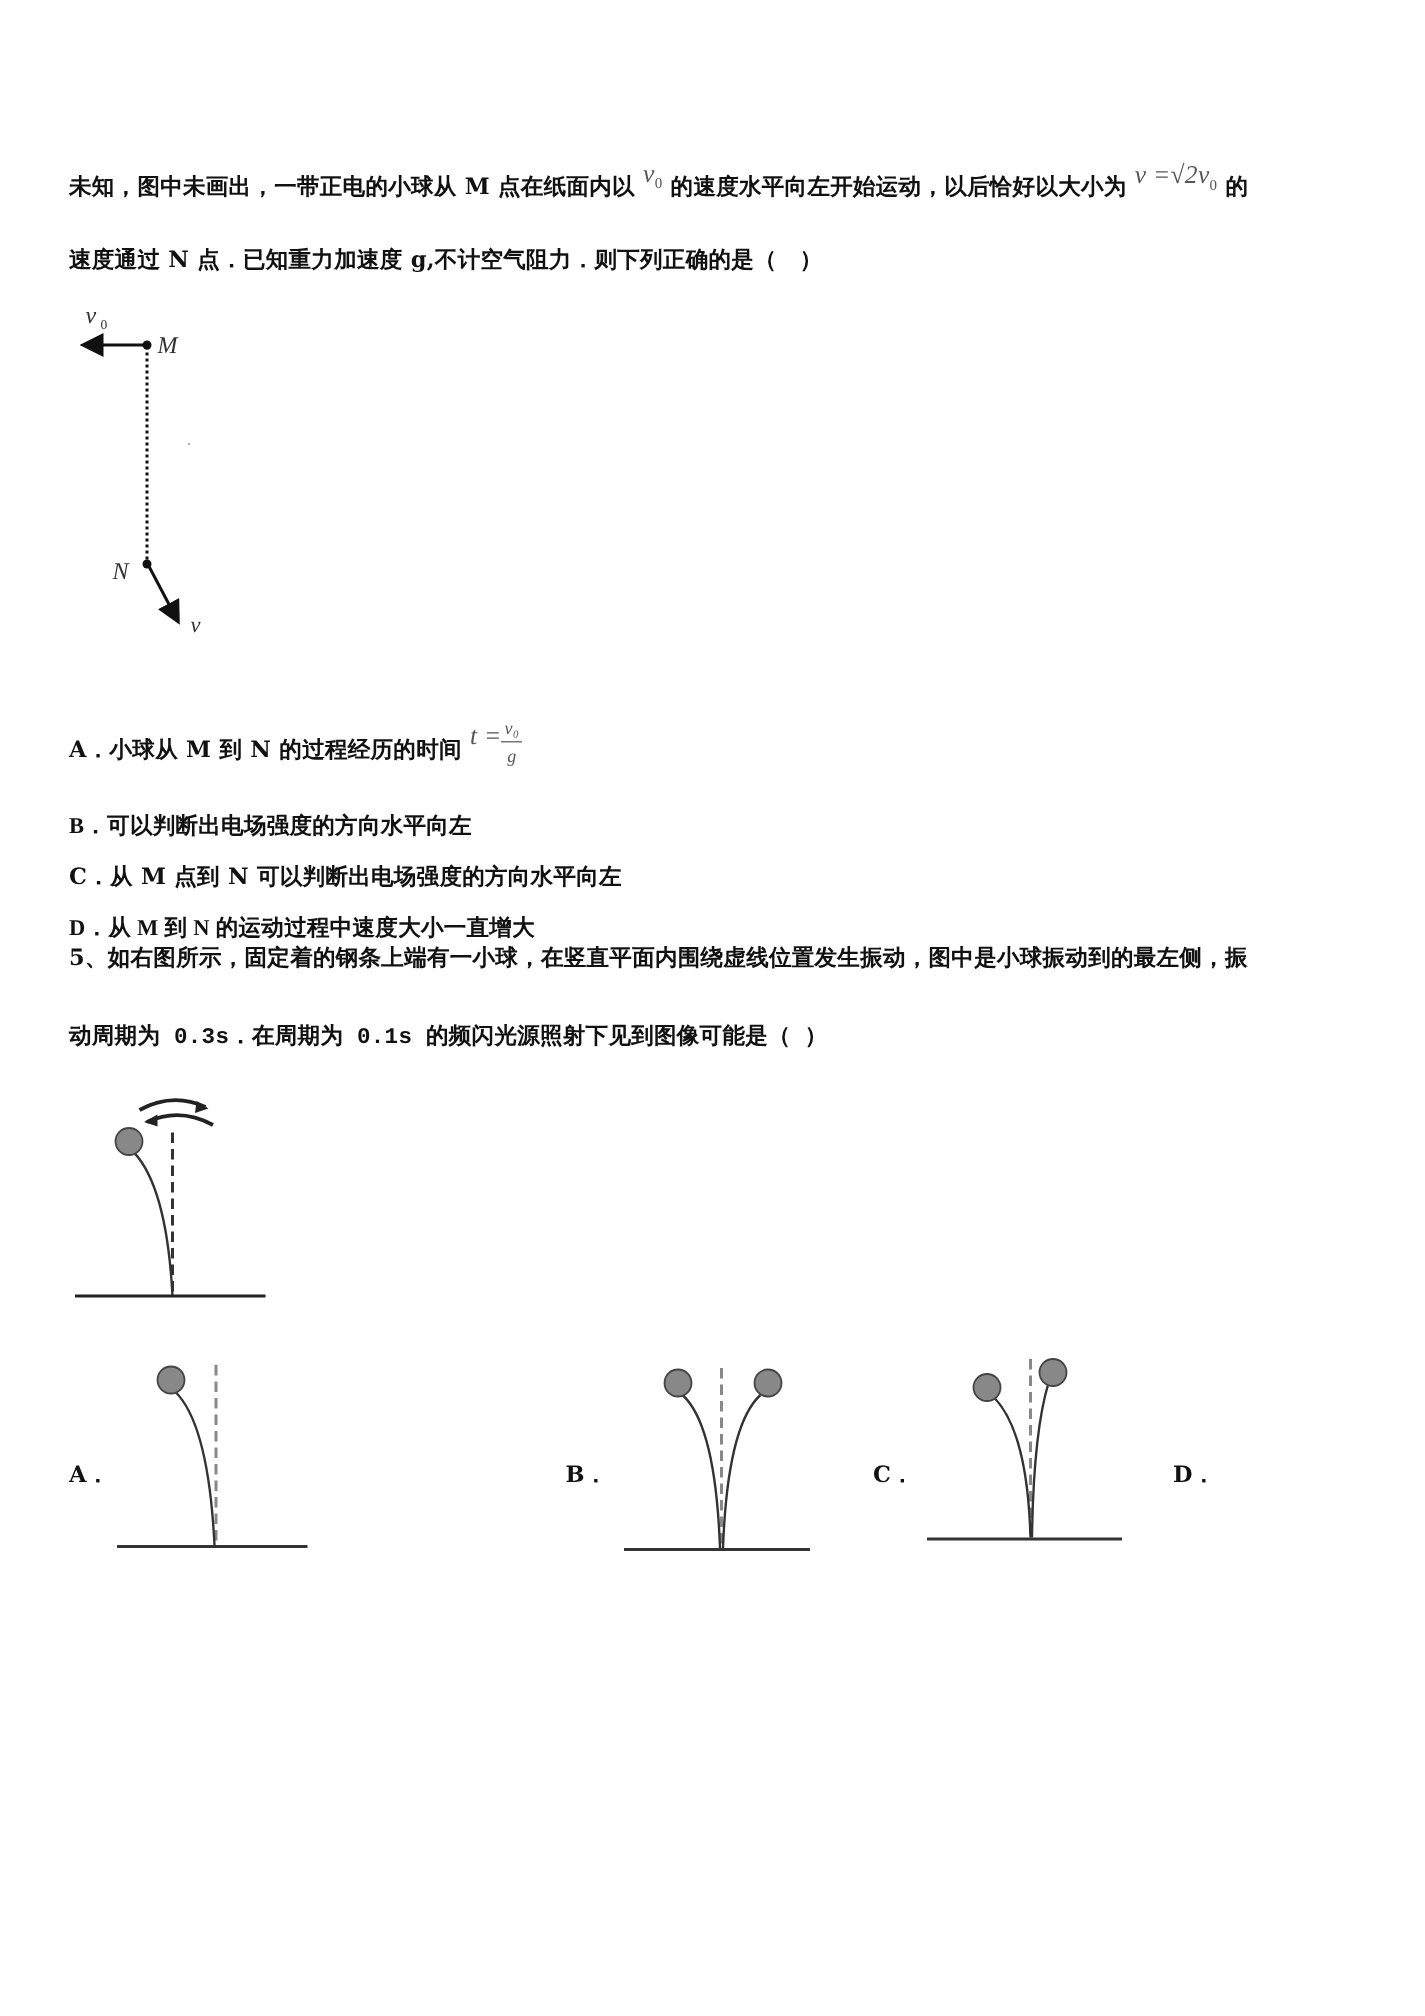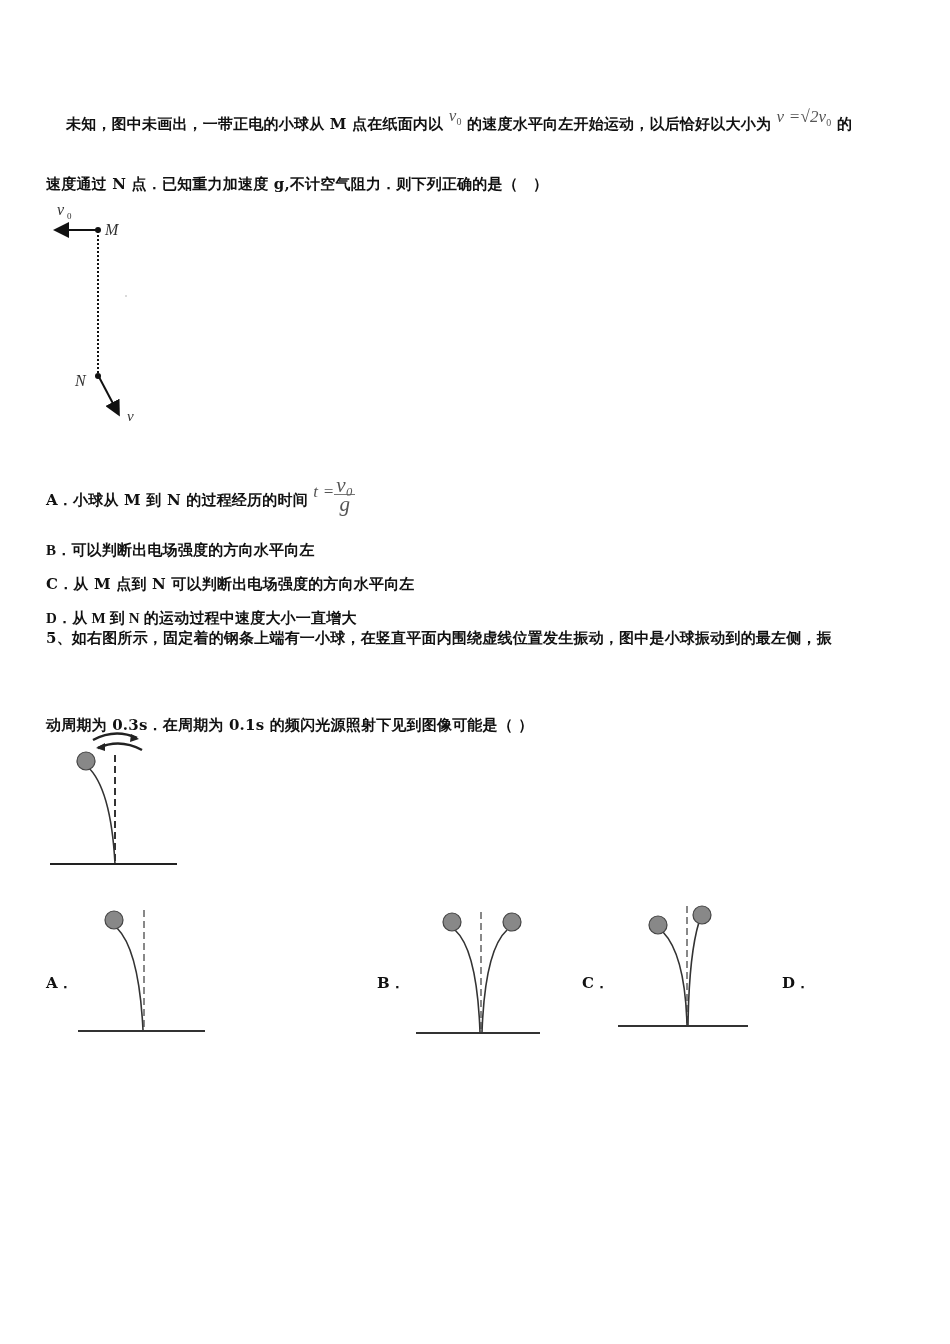--- a/index.html
+++ b/index.html
@@ -7,37 +7,37 @@
     width: 950px; height: 1344px; position: relative; overflow: hidden;
     font-family: "DejaVu Serif", "Liberation Serif", serif;
     color: #111;
   }
   .line {
     position: absolute; left: 46px; font-size: 15px; font-weight: bold;
     white-space: nowrap; letter-spacing: 0.2px;
   }
   .math { font-family: "Liberation Serif", serif; font-style: italic; font-weight: normal; color: #555; font-size: 17px; }
   .math sub { font-size: 10px; font-style: normal; }
-  .frac { display: inline-block; vertical-align: middle; text-align: center; font-family: "Liberation Serif", serif; font-style: italic; font-weight: normal; color:#555; font-size: 21px; line-height: 18px; }
+  .frac { display: inline-block; vertical-align: middle; text-align: center; font-family: "Liberation Serif", serif; font-style: italic; font-weight: normal; color:#555; font-size: 12px; line-height: 18px; }
   .frac .num { border-bottom: 1px solid #777; padding: 0 2px; display:block; }
   .frac .den { display:block; }
   svg { position: absolute; }
   .opt-label { position: absolute; font-size: 15px; font-weight: bold; }
 </style>
 </head>
 <body>
 
-<div class="line" style="top:114px;margin-left:20px;">
+<div class="line" style="top:114px;">
   <span>未知，图中未画出，一带正电的小球从 M 点在纸面内以</span>
   <span class="math" style="position:relative; top:-8px;"><span>v</span><sub>0</sub></span>
   <span>的速度水平向左开始运动，以后恰好以大小为</span>
   <span class="math" style="position:relative; top:-7px;"><span>v =√2v</span><sub>0</sub></span>
   <span>的</span>
 </div>
-<div class="line" style="top:164px;margin-top:11px;">速度通过 N 点．已知重力加速度 g,不计空气阻力．则下列正确的是（　）</div>
+<div class="line" style="top:164px;">速度通过 N 点．已知重力加速度 g,不计空气阻力．则下列正确的是（　）</div>
 
 <svg style="left:45px; top:195px;" width="120" height="235" viewBox="0 0 120 235">
   <defs>
     <marker id="arr" markerWidth="8" markerHeight="8" refX="6" refY="4" orient="auto">
       <path d="M0,0 L8,4 L0,8 z" fill="#111"></path>
     </marker>
   </defs>
   <line x1="53" y1="35" x2="12" y2="35" stroke="#111" stroke-width="2" marker-end="url(#arr)"></line>
   <circle cx="53" cy="35" r="3" fill="#111"></circle>
   <line x1="53" y1="36" x2="53" y2="180" stroke="#111" stroke-width="2" stroke-dasharray="2,2"></line>
@@ -53,21 +53,21 @@
 
 <div class="line" style="top:482px;">
   <span>A．小球从 M 到 N 的过程经历的时间</span>
   <span class="math" style="position:relative; top:-8px;">t =</span><span class="frac" style="position:relative; top:-6px;"><span class="num">v₀</span><span class="den">g</span></span>
 </div>
 <div class="line" style="top:541px;font-family:Liberation Serif, serif;">B．可以判断出电场强度的方向水平向左</div>
 <div class="line" style="top:575px;">C．从 M 点到 N 可以判断出电场强度的方向水平向左</div>
 <div class="line" style="top:609px;font-family:Liberation Serif, serif;">D．从 M 到 N 的运动过程中速度大小一直增大</div>
 
 <div class="line" style="top:629px;">5、如右图所示，固定着的钢条上端有一小球，在竖直平面内围绕虚线位置发生振动，图中是小球振动到的最左侧，振</div>
-<div class="line" style="top:716px;">动周期为 0.3s．在周期为 0.1s 的频闪光源照射下见到图像可能是（ ）</div>
+<div class="line" style="top:681px;font-family:Liberation Mono, monospace;">动周期为 0.3s．在周期为 0.1s 的频闪光源照射下见到图像可能是（ ）</div>
 
 <svg style="left:45px; top:718px;" width="140" height="150" viewBox="0 0 140 150">
   <path d="M48,22 Q70,10 92,20" fill="none" stroke="#222" stroke-width="2.5"></path>
   <path d="M86,16 L94,21 L85,24 z" fill="#222"></path>
   <path d="M97,32 Q75,20 53,30" fill="none" stroke="#222" stroke-width="2.5"></path>
   <path d="M60,25 L51,30 L60,33 z" fill="#222"></path>
   <line x1="70" y1="37" x2="70" y2="146" stroke="#333" stroke-width="2" stroke-dasharray="7,4"></line>
   <path d="M42,48 Q66,70 70,146" fill="none" stroke="#333" stroke-width="1.6"></path>
   <circle cx="41" cy="43" r="9" fill="#888" stroke="#444" stroke-width="1.2"></circle>
   <line x1="5" y1="146" x2="132" y2="146" stroke="#222" stroke-width="2"></line>

